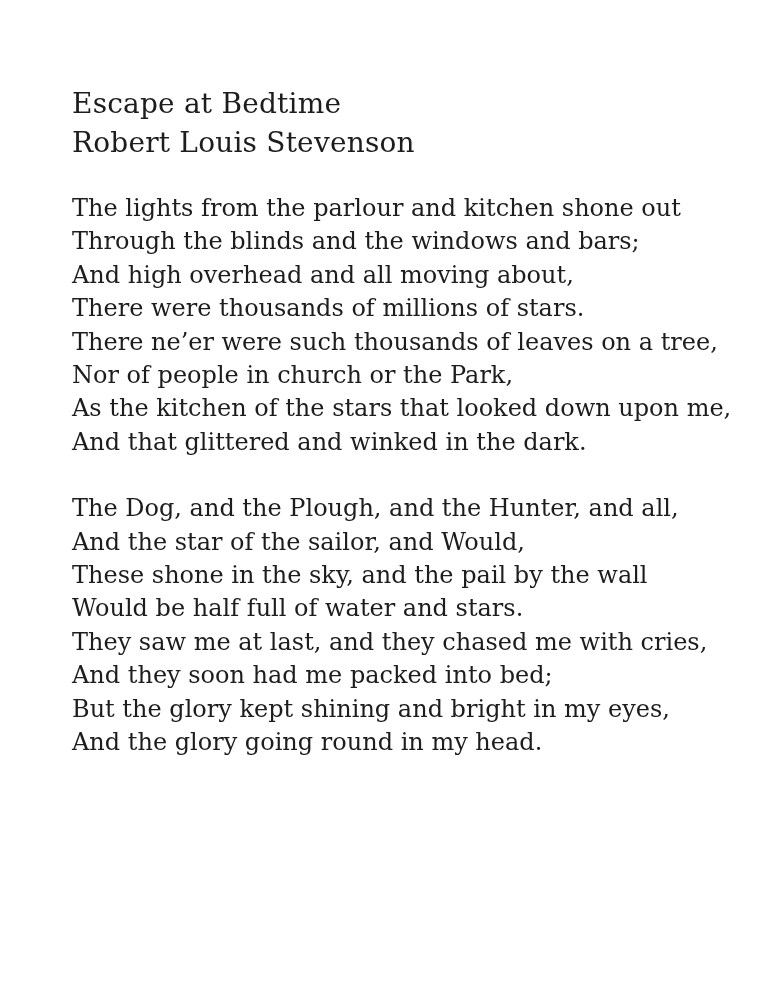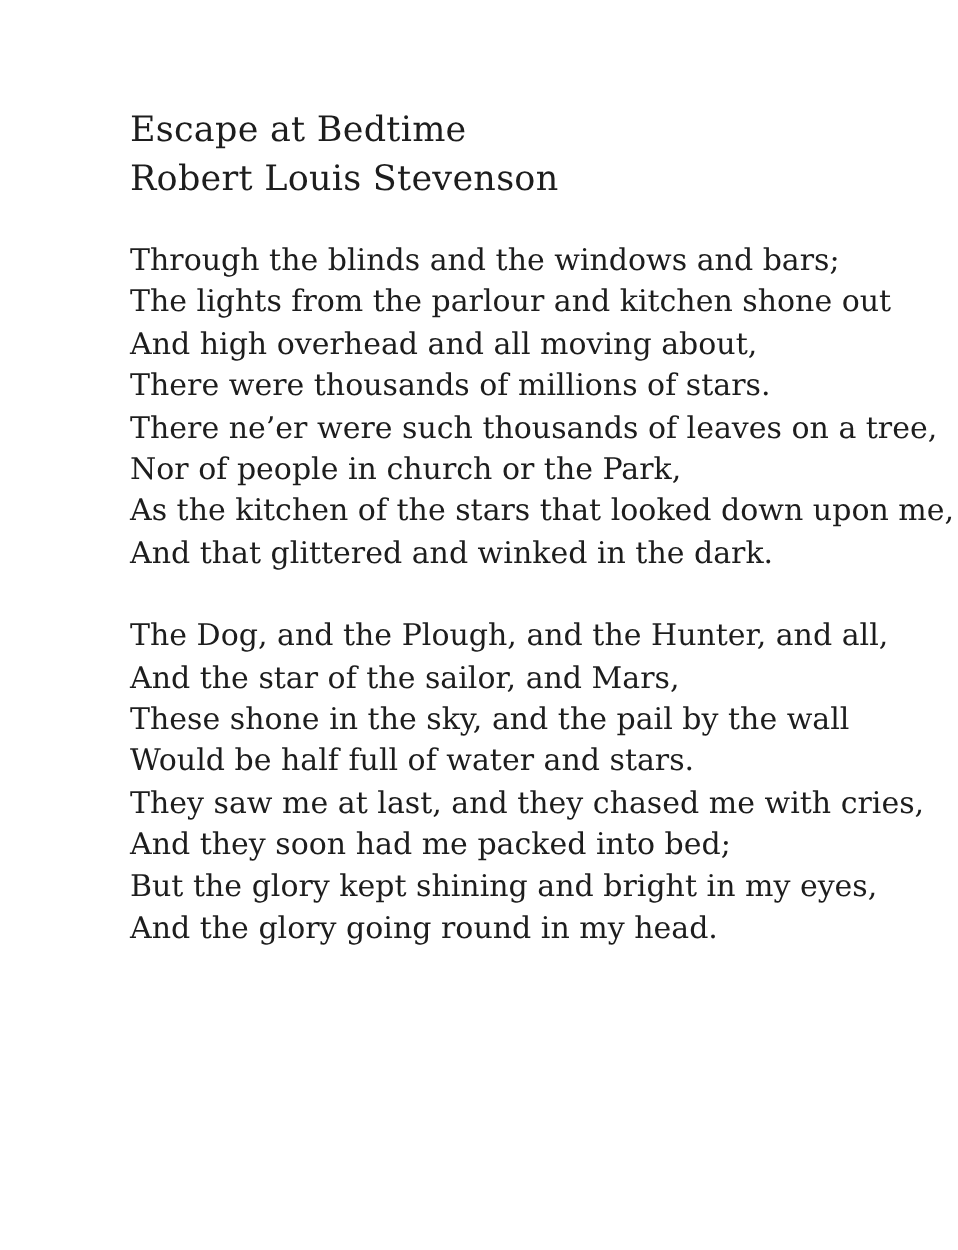--- a/index.html
+++ b/index.html
@@ -6,21 +6,21 @@
     margin: 0;
     padding: 0;
     background: #ffffff;
   }
   .page {
     position: relative;
     width: 766px;
     height: 1000px;
     box-sizing: border-box;
     background: #ffffff;
-    padding: 84px 56px 0 104px;
+    padding: 84px 56px 0 72px;
     font-family: "DejaVu Serif", serif;
     color: #1d1d1d;
     overflow: hidden;
   }
   .poem-title {
     margin: 0;
     font-size: 28px;
     font-weight: normal;
     line-height: 39px;
     letter-spacing: 0.2px;
@@ -41,33 +41,33 @@
   }
 </style>
 </head>
 <body>
 
 <div class="page">
   <h1 class="poem-title">Escape at Bedtime</h1>
   <div class="poem-author">Robert Louis Stevenson</div>
 
   <div class="stanza">
+    <div class="poem-line">The lights from the parlour and kitchen shone out</div>
     <div class="poem-line">Through the blinds and the windows and bars;</div>
-    <div class="poem-line">The lights from the parlour and kitchen shone out</div>
     <div class="poem-line">And high overhead and all moving about,</div>
     <div class="poem-line">There were thousands of millions of stars.</div>
     <div class="poem-line">There ne’er were such thousands of leaves on a tree,</div>
     <div class="poem-line">Nor of people in church or the Park,</div>
     <div class="poem-line">As the kitchen of the stars that looked down upon me,</div>
     <div class="poem-line">And that glittered and winked in the dark.</div>
   </div>
 
   <div class="stanza">
     <div class="poem-line">The Dog, and the Plough, and the Hunter, and all,</div>
-    <div class="poem-line">And the star of the sailor, and Mars,</div>
+    <div class="poem-line">And the star of the sailor, and Would,</div>
     <div class="poem-line">These shone in the sky, and the pail by the wall</div>
     <div class="poem-line">Would be half full of water and stars.</div>
     <div class="poem-line">They saw me at last, and they chased me with cries,</div>
     <div class="poem-line">And they soon had me packed into bed;</div>
     <div class="poem-line">But the glory kept shining and bright in my eyes,</div>
     <div class="poem-line">And the glory going round in my head.</div>
   </div>
 </div>
 
 </body></html>

